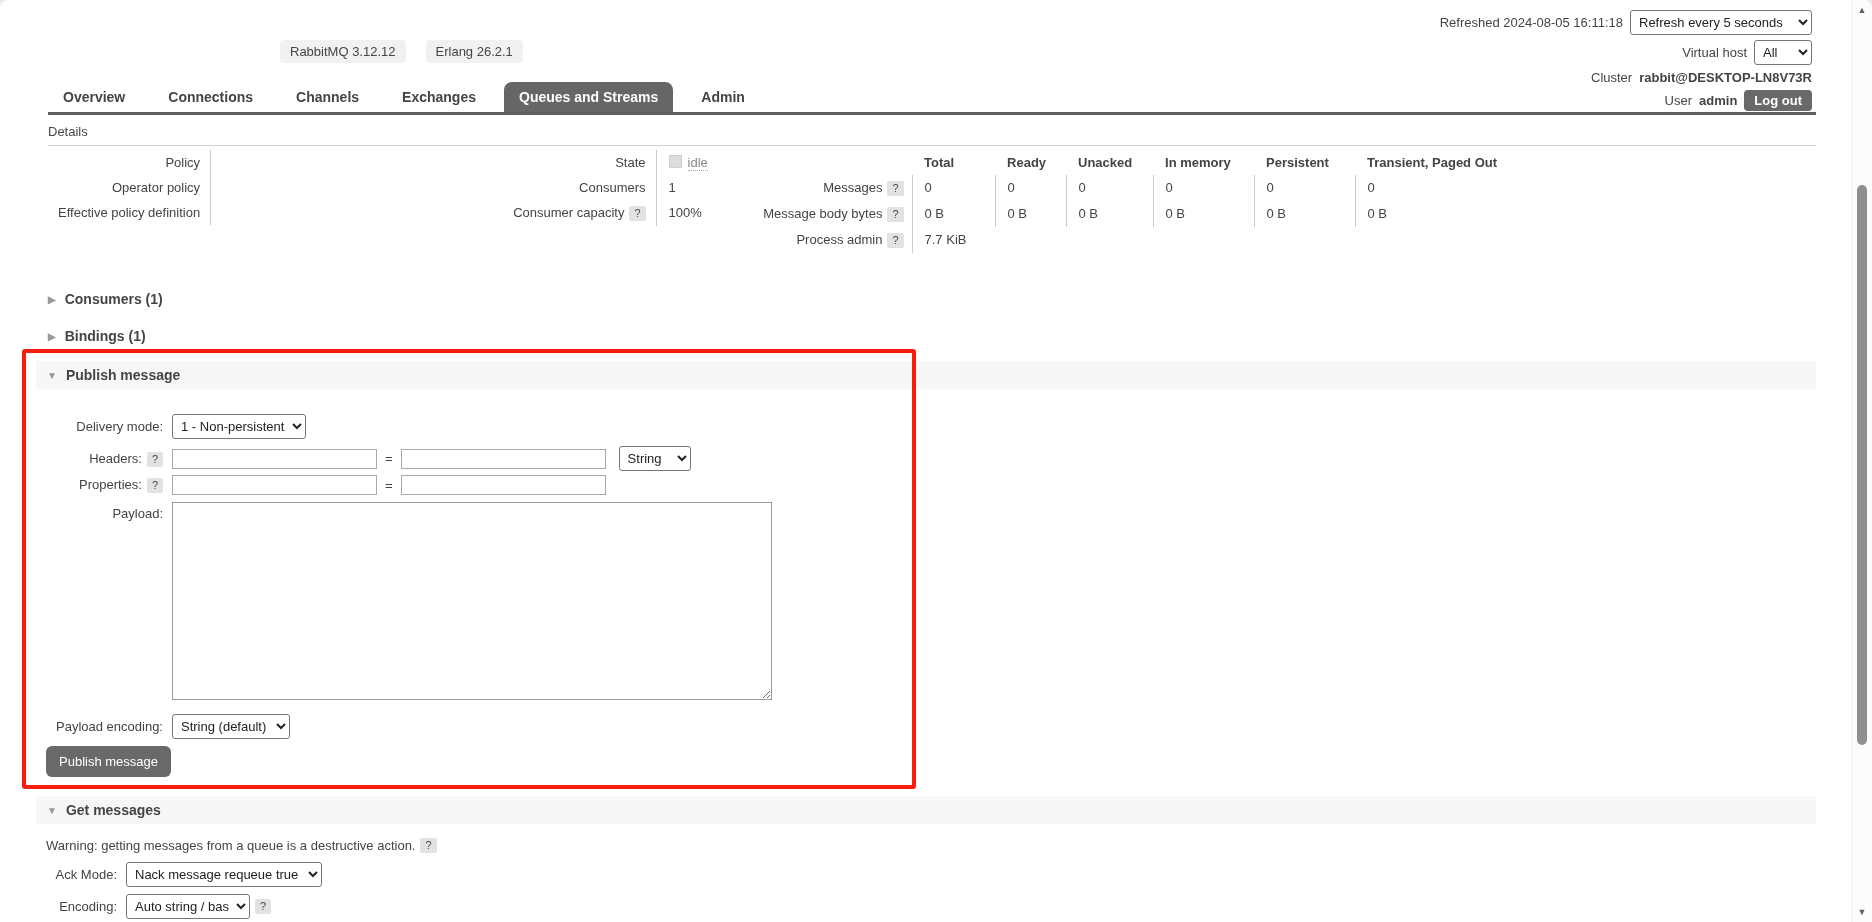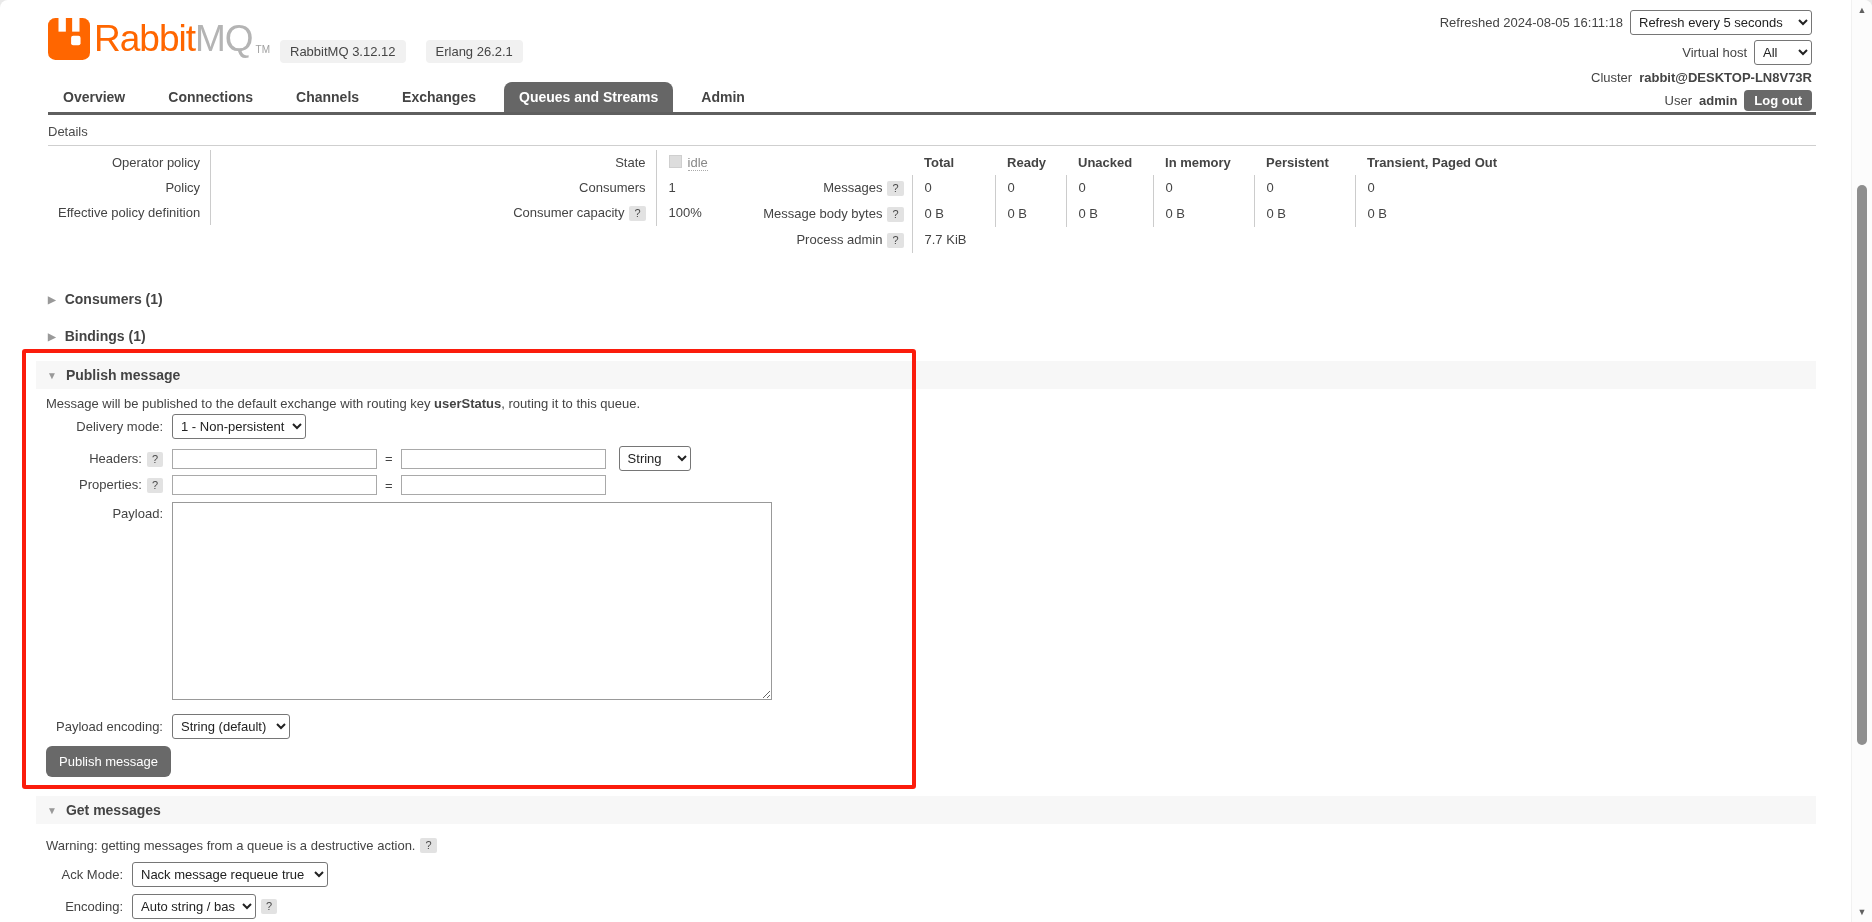--- a/index.html
+++ b/index.html
@@ -84,48 +84,37 @@
            font-size:13px;resize:both;box-sizing:border-box;}
   .pub-btn{position:absolute;left:46px;top:746px;background:#696969;color:#fff;border:none;
            border-radius:6px;padding:8px 13px;font-family:"Liberation Sans",sans-serif;font-size:13px;cursor:pointer;}
 
   
   .redbox{position:absolute;left:22px;top:349px;width:886px;height:432px;border:4px solid #fb1c0c;
           border-radius:3px;pointer-events:none;}
 
   
   .warning{position:absolute;left:46px;top:838px;display:flex;align-items:center;}
-  .grow{position:absolute;left:39px;display:flex;align-items:center;}
+  .grow{position:absolute;left:33px;display:flex;align-items:center;}
   .glabel{width:84px;text-align:right;margin-right:9px;white-space:nowrap;}
   .sel-ack{width:196px;}
   .sel-enc{width:124px;}
 
   
   .sbar{position:absolute;right:0;top:0;width:20px;height:922px;background:#fcfcfc;border-left:1px solid #f1f1f1;}
   .sb-arrow{position:absolute;left:0;width:20px;text-align:center;color:#606060;font-size:9px;cursor:pointer;}
   .sb-up{top:5px;}
   .sb-down{bottom:5px;}
   .sb-thumb{position:absolute;left:5px;top:185px;width:10px;height:560px;background:#8f8f8f;border-radius:6px;cursor:pointer;}
 </style>
 </head>
 <body>
 
 <div class="page">
 
-  <div class="logo">
-    <svg class="logo-mark" viewBox="0 0 40 40">
-      <rect x="0" y="0" width="40" height="40" rx="7" fill="#ff6600"></rect>
-      <rect x="10" y="0" width="7" height="13" fill="#ffffff"></rect>
-      <rect x="23" y="0" width="7" height="13" fill="#ffffff"></rect>
-      <rect x="22" y="17" width="9" height="9" rx="2" fill="#ffffff"></rect>
-    </svg>
-    <span class="brand">Rabbit</span>
-      <span class="brand brand-mq">MQ</span>
-    <span class="brand-tm">TM</span>
-  </div>
   <div class="badges">
     <span class="badge">RabbitMQ 3.12.12</span>
     <span class="badge">Erlang 26.2.1</span>
   </div>
 
   <div class="topbar">
     <div class="trow">
       <span>Refreshed 2024-08-05 16:11:18</span>
       <select class="sel-refresh">
         <option>Refresh every 5 seconds</option>
@@ -156,25 +145,25 @@
     <div class="tab active">Queues and Streams</div>
     <div class="tab">Admin</div>
   </div>
 
   <div class="details-h">Details</div>
 
   <div class="details-wrap">
     <table class="dt t-features">
       <tbody>
       <tr>
-            <th>Operator policy</th>
+            <th>Policy</th>
             <td></td>
           </tr>
       <tr>
-            <th>Policy</th>
+            <th>Operator policy</th>
             <td></td>
           </tr>
       <tr>
             <th>Effective policy definition</th>
             <td></td>
           </tr>
     </tbody>
       </table>
 
     <table class="dt t-state">
@@ -238,23 +227,20 @@
   <div class="sec" style="top:328px;">
     <span class="tri">▶</span>
     <span>Bindings (1)</span>
   </div>
 
   <div class="band" style="top:361px;">
     <span class="tri">▼</span>
     <span>Publish message</span>
   </div>
 
-  <div class="intro">
-    <span>Message will be published to the default exchange with routing key </span><b>userStatus</b><span>, routing it to this queue.</span>
-  </div>
 
   <div class="prow" style="top:414px;">
     <span class="plabel">Delivery mode:</span>
     <select class="sel-dmode">
       <option>1 - Non-persistent</option>
     </select>
   </div>
 
   <div class="prow" style="top:446px;">
     <span class="plabel"><span>Headers:</span><span class="help">?</span></span>

